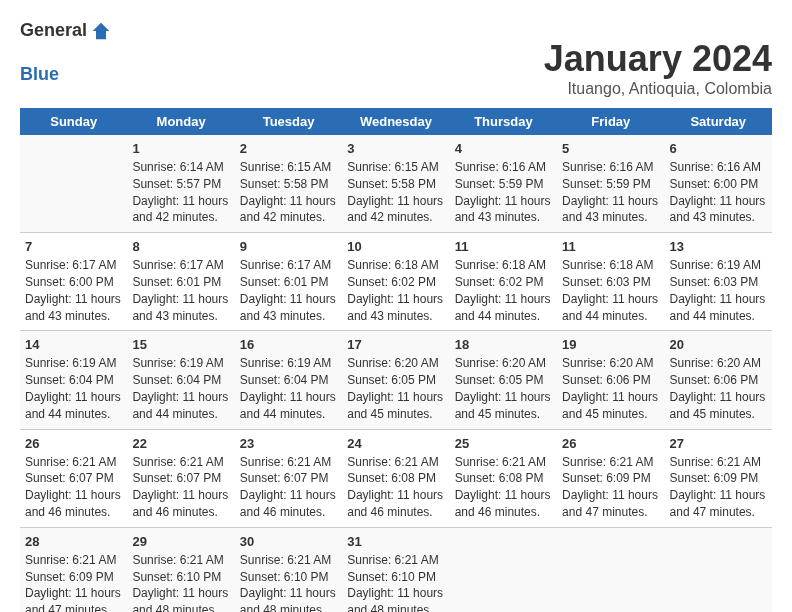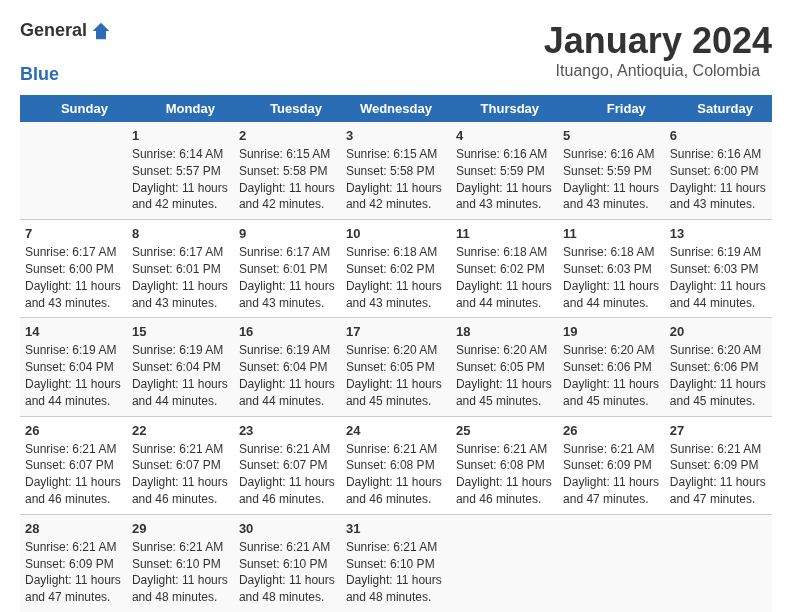--- a/index.html
+++ b/index.html
@@ -37,43 +37,44 @@
       font-weight: bold;
       color: #2a6db5;
       text-align: right;
     }
     .logo-icon {
       width: 20px;
       height: 20px;
       margin-left: 2px;
     }
     .title-area {
-      text-align: center;
+      text-align: right;
+      margin-top: 18px;
     }
     .main-title {
       font-size: 36px;
       font-weight: bold;
       color: #333;
     }
     .subtitle {
       font-size: 16px;
       color: #555;
     }
     table {
       width: 100%;
       border-collapse: collapse;
       font-size: 11px;
     }
     thead tr {
       background-color: #2a6db5;
       color: white;
     }
     thead th {
-      padding: 6px 19px;
-      text-align: right;
+      padding: 6px 7px;
+      text-align: center;
       font-size: 13px;
       font-weight: bold;
     }
     tbody tr {
       border-bottom: 1px solid #ccc;
     }
     tbody tr:nth-child(odd) {
       background-color: #f9f9f9;
     }
     tbody tr:nth-child(even) {

